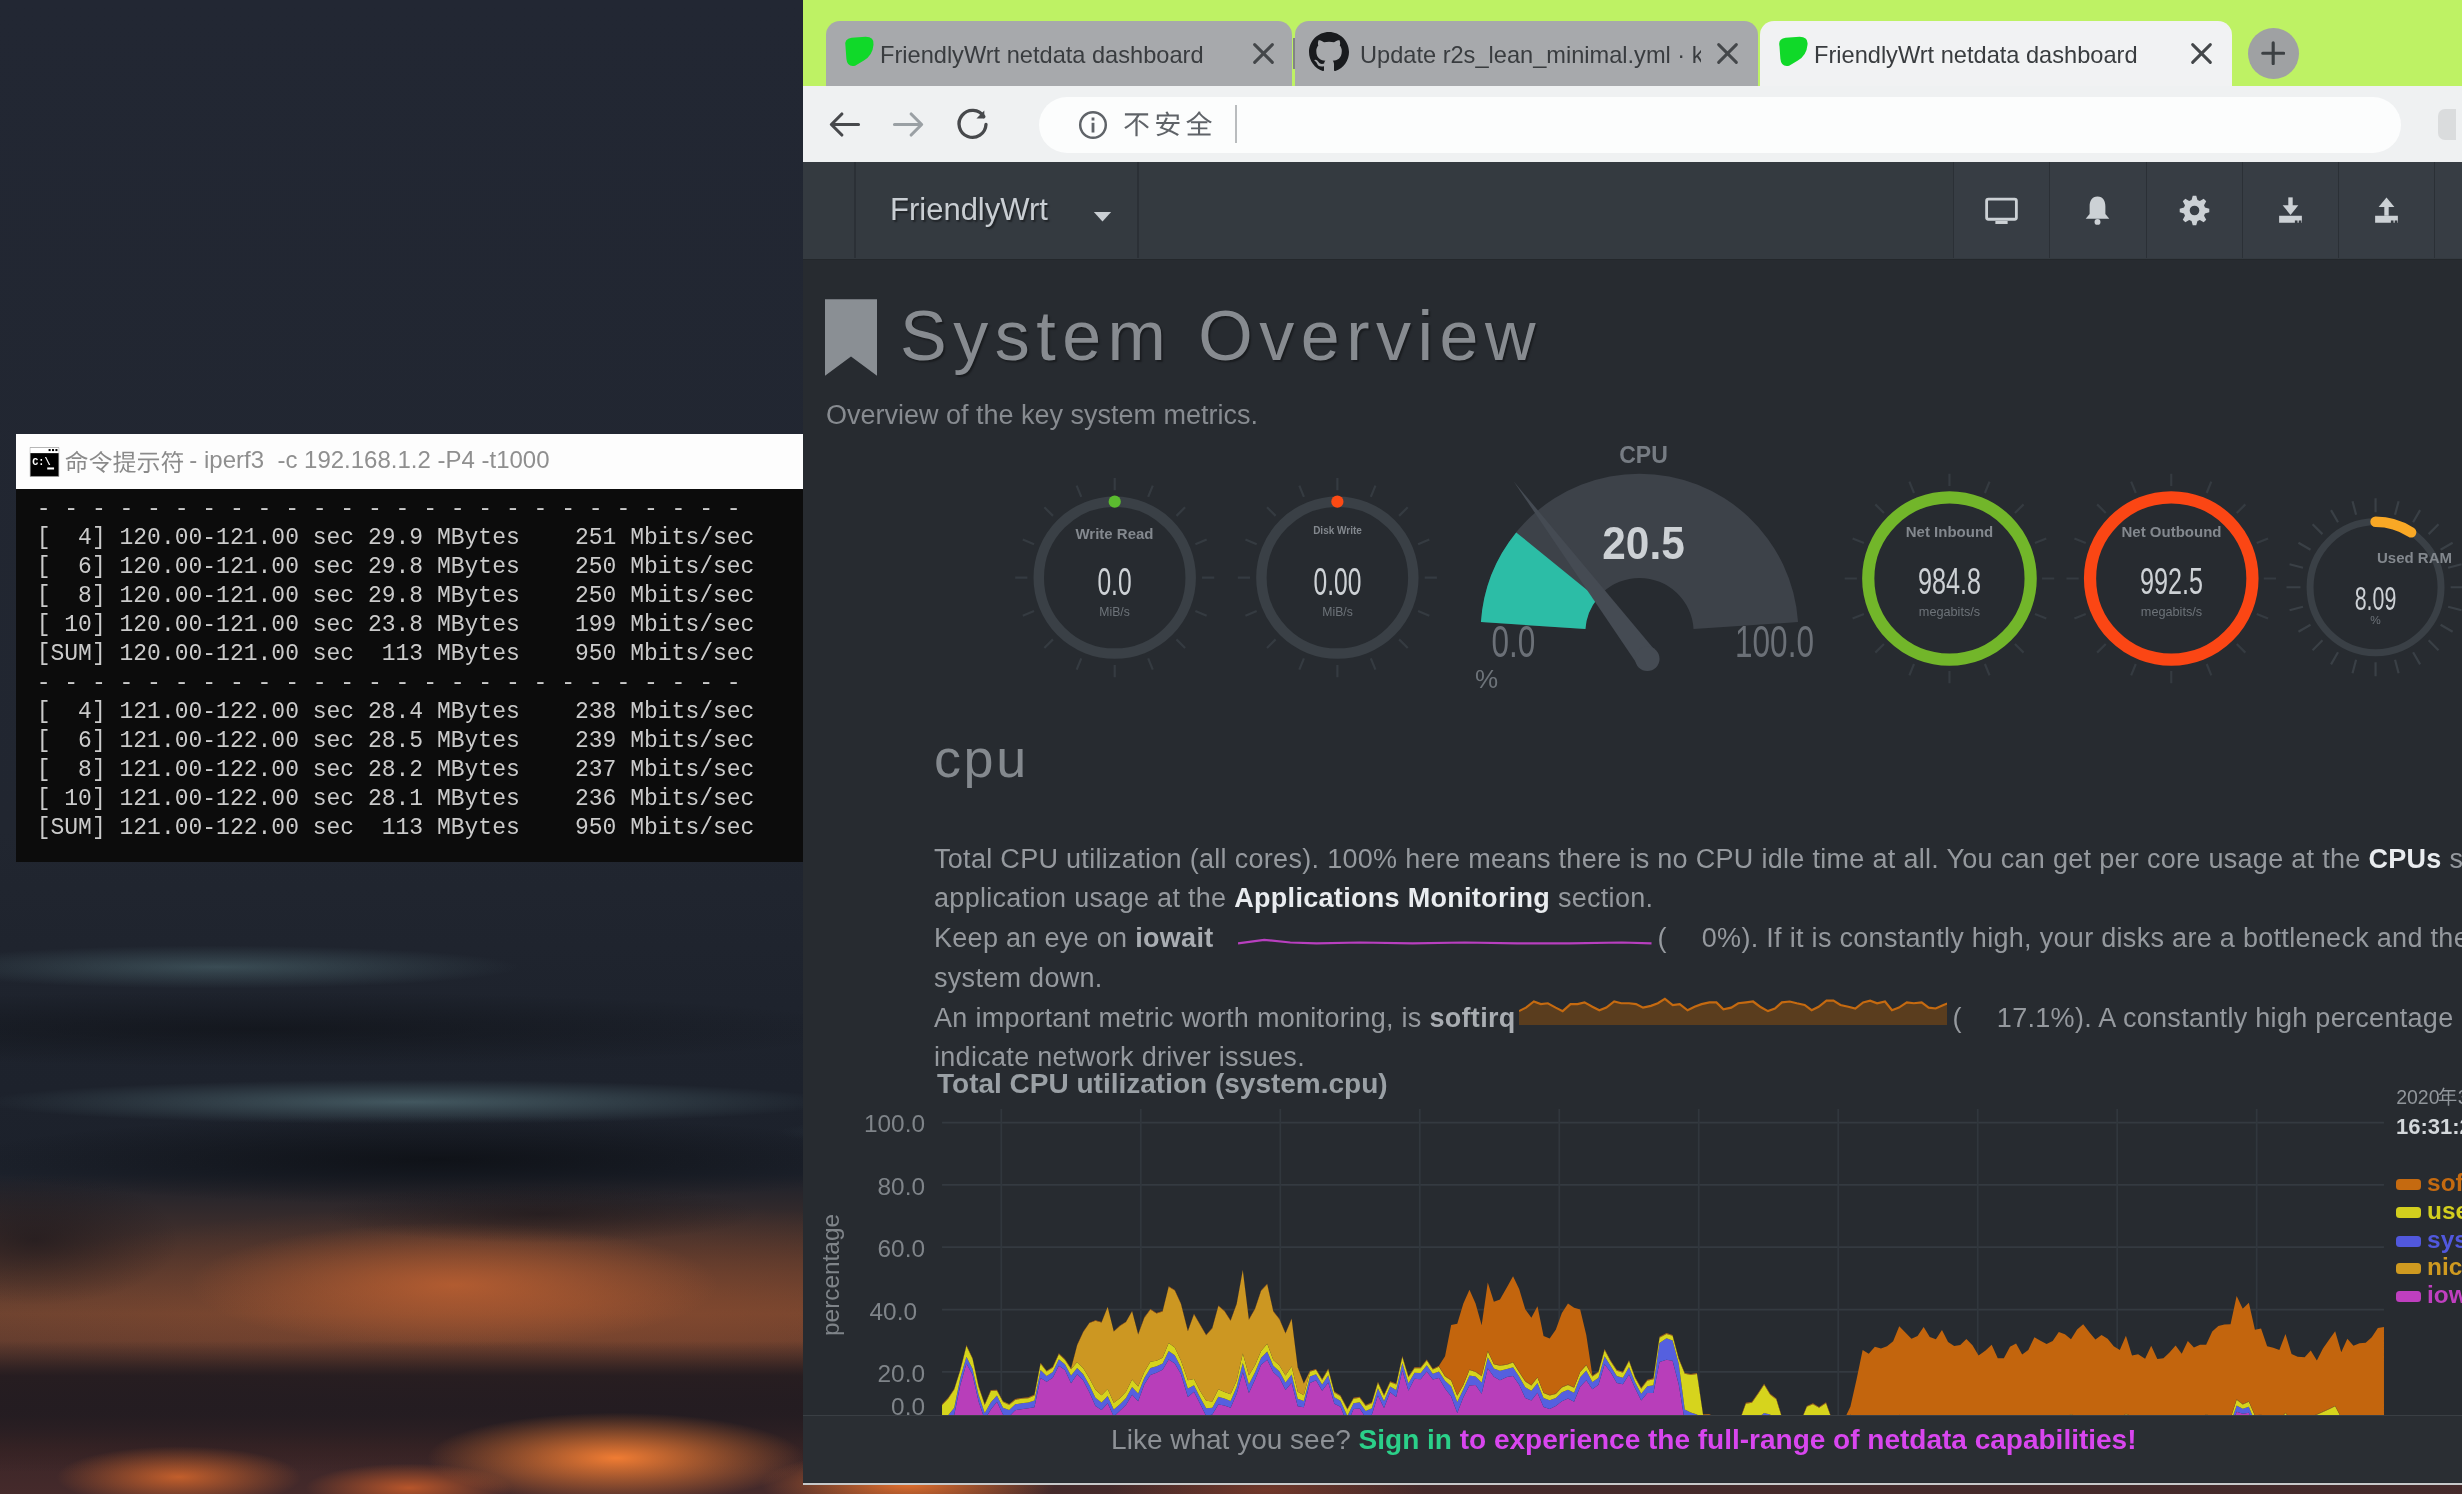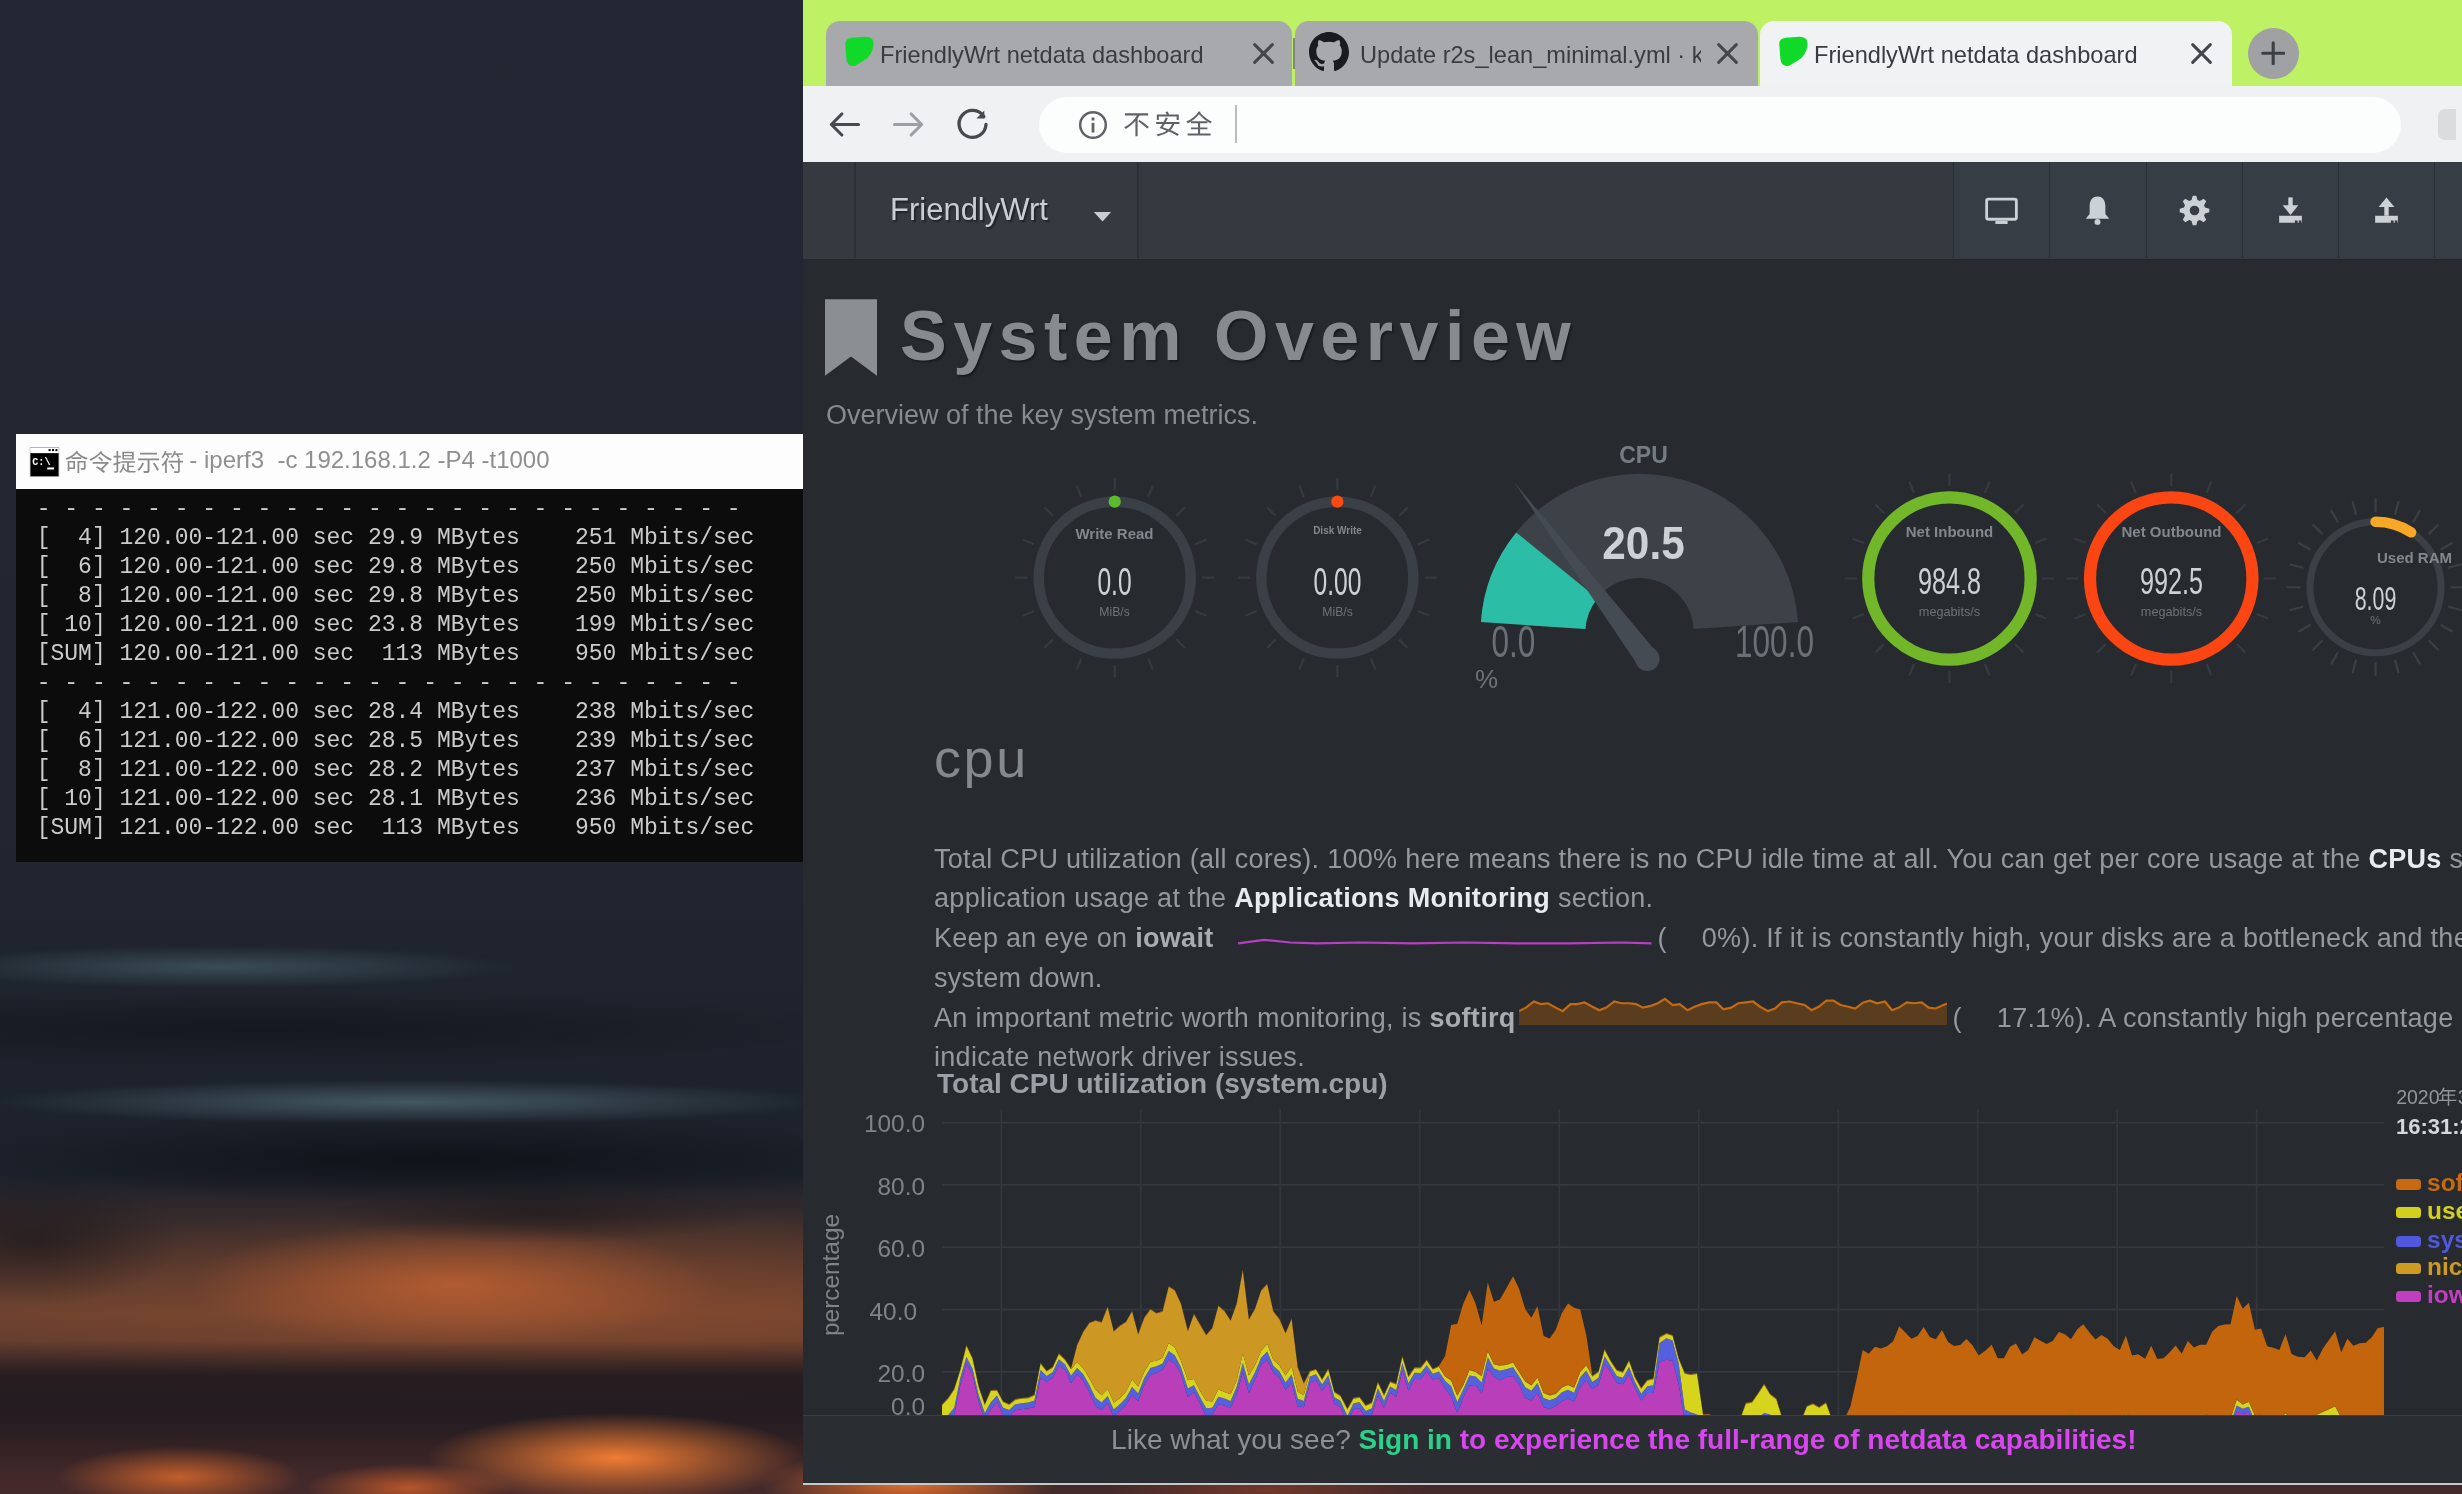--- a/index.html
+++ b/index.html
@@ -37,21 +37,21 @@
 #newtab{position:absolute;left:1445px;top:28px;width:51px;height:51px;border-radius:50%;background:#9fa1a3}
 
 #toolbar{position:absolute;left:0;top:86px;width:100%;height:77px;background:#eff1f2}
 #omni{position:absolute;left:236px;top:10.5px;width:1362px;height:56px;border-radius:28px;background:#fcfdfd}
 .urltxt{position:absolute;top:15px;font-size:25px;color:#33363a;white-space:nowrap}
 
 #page{position:absolute;left:0;top:162px;width:1659px;height:1320px;background:#272b30;overflow:hidden}
 #navbar{position:absolute;left:0;top:0;width:1659px;height:98px;background:#343a40;border-bottom:1.7px solid #23272b}
 .navbtn{position:absolute;top:0;height:96px;width:99px;background:#373d44;border-left:1.7px solid #2b3036}
 #brand{position:absolute;left:87px;top:30px;font-size:31px;color:#c9ced3;text-shadow:1.7px 1.7px 1.7px rgba(0,0,0,.4)}
-h1#so{position:absolute;left:97px;top:134px;font-size:70px;font-weight:bold;letter-spacing:6.5px;color:#878b90;text-shadow:1.7px 1.7px 1.7px rgba(0,0,0,.35)}
+h1#so{position:absolute;left:97px;top:134px;font-size:70px;font-weight:normal;letter-spacing:6.5px;color:#878b90;text-shadow:1.7px 1.7px 1.7px rgba(0,0,0,.35)}
 #sodesc{position:absolute;left:23px;top:238px;font-size:27px;color:#878b90}
 
 .glabel{position:absolute;font-weight:bold;color:#83888e;text-align:center}
 .gval{position:absolute;color:#cdd1d5;text-align:center}
 .gunit{position:absolute;color:#6d7379;text-align:center}
 h2#cpuh{position:absolute;left:131px;top:565px;font-size:54px;font-weight:normal;letter-spacing:2.6px;color:#84898e}
 .pl{position:absolute;left:131px;font-size:27px;letter-spacing:0.3px;color:#95999e;white-space:pre}
 .pl b.w{color:#e9ecef;font-weight:bold}
 .pl b.g{color:#a9adb2}
 .sp{display:inline-block}

